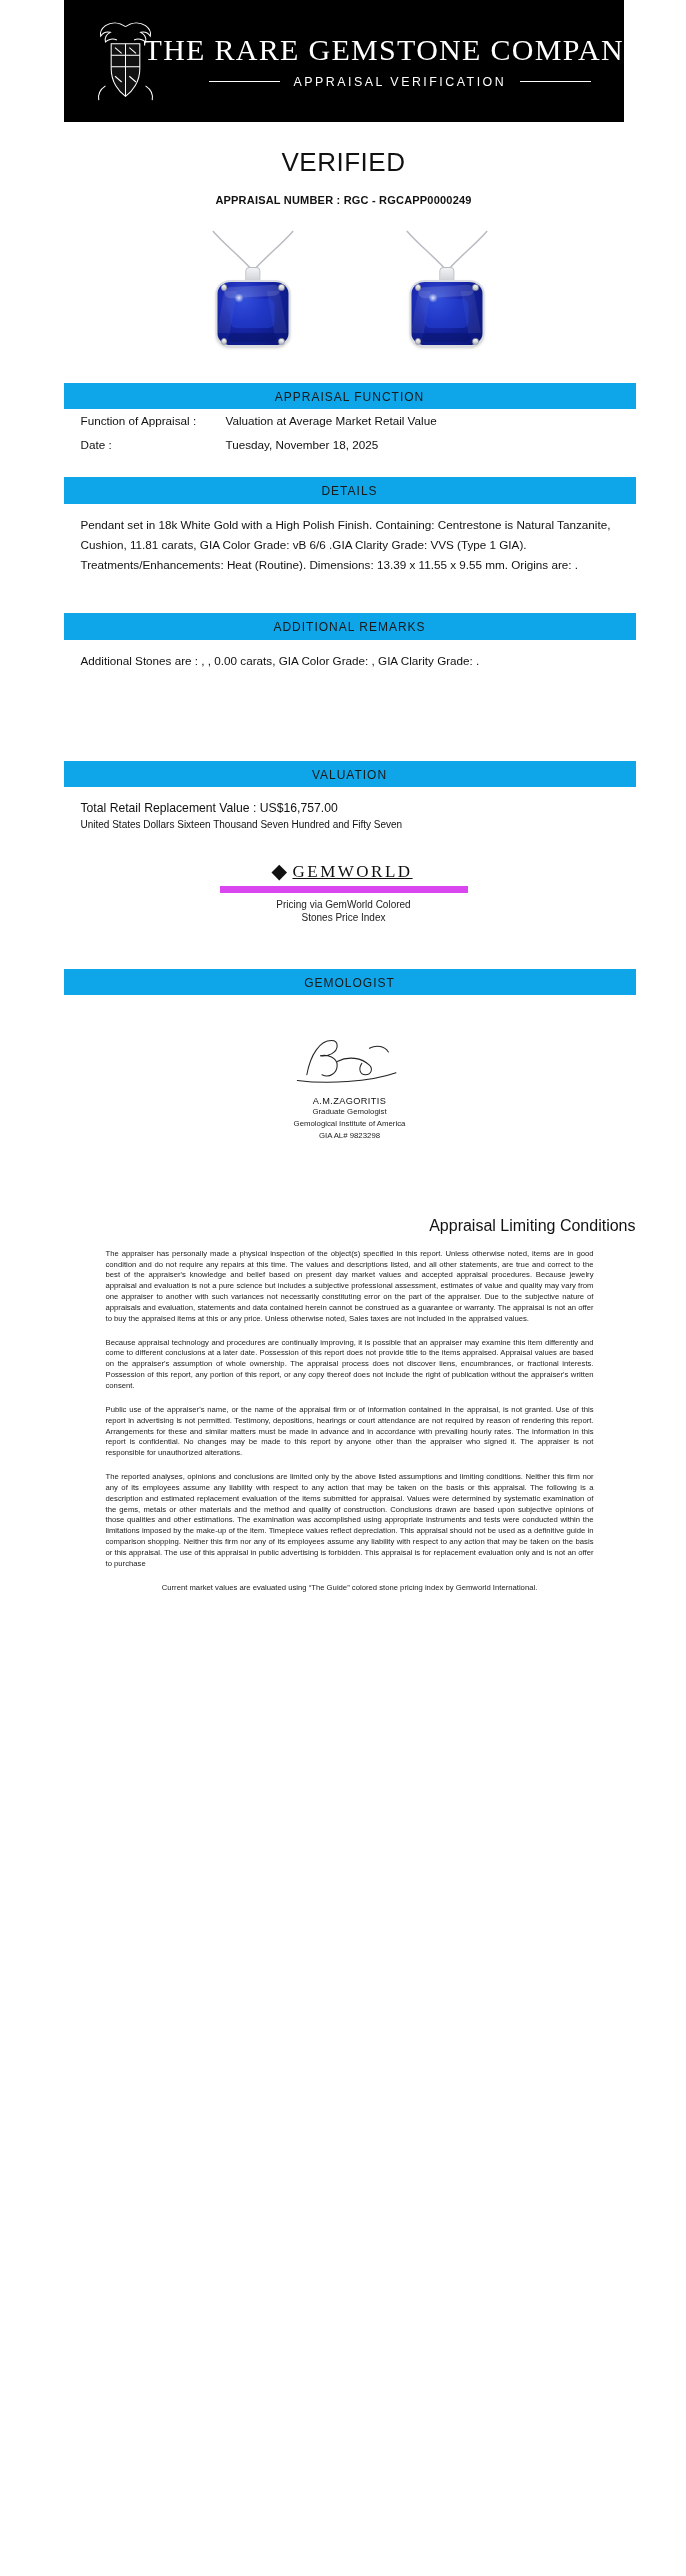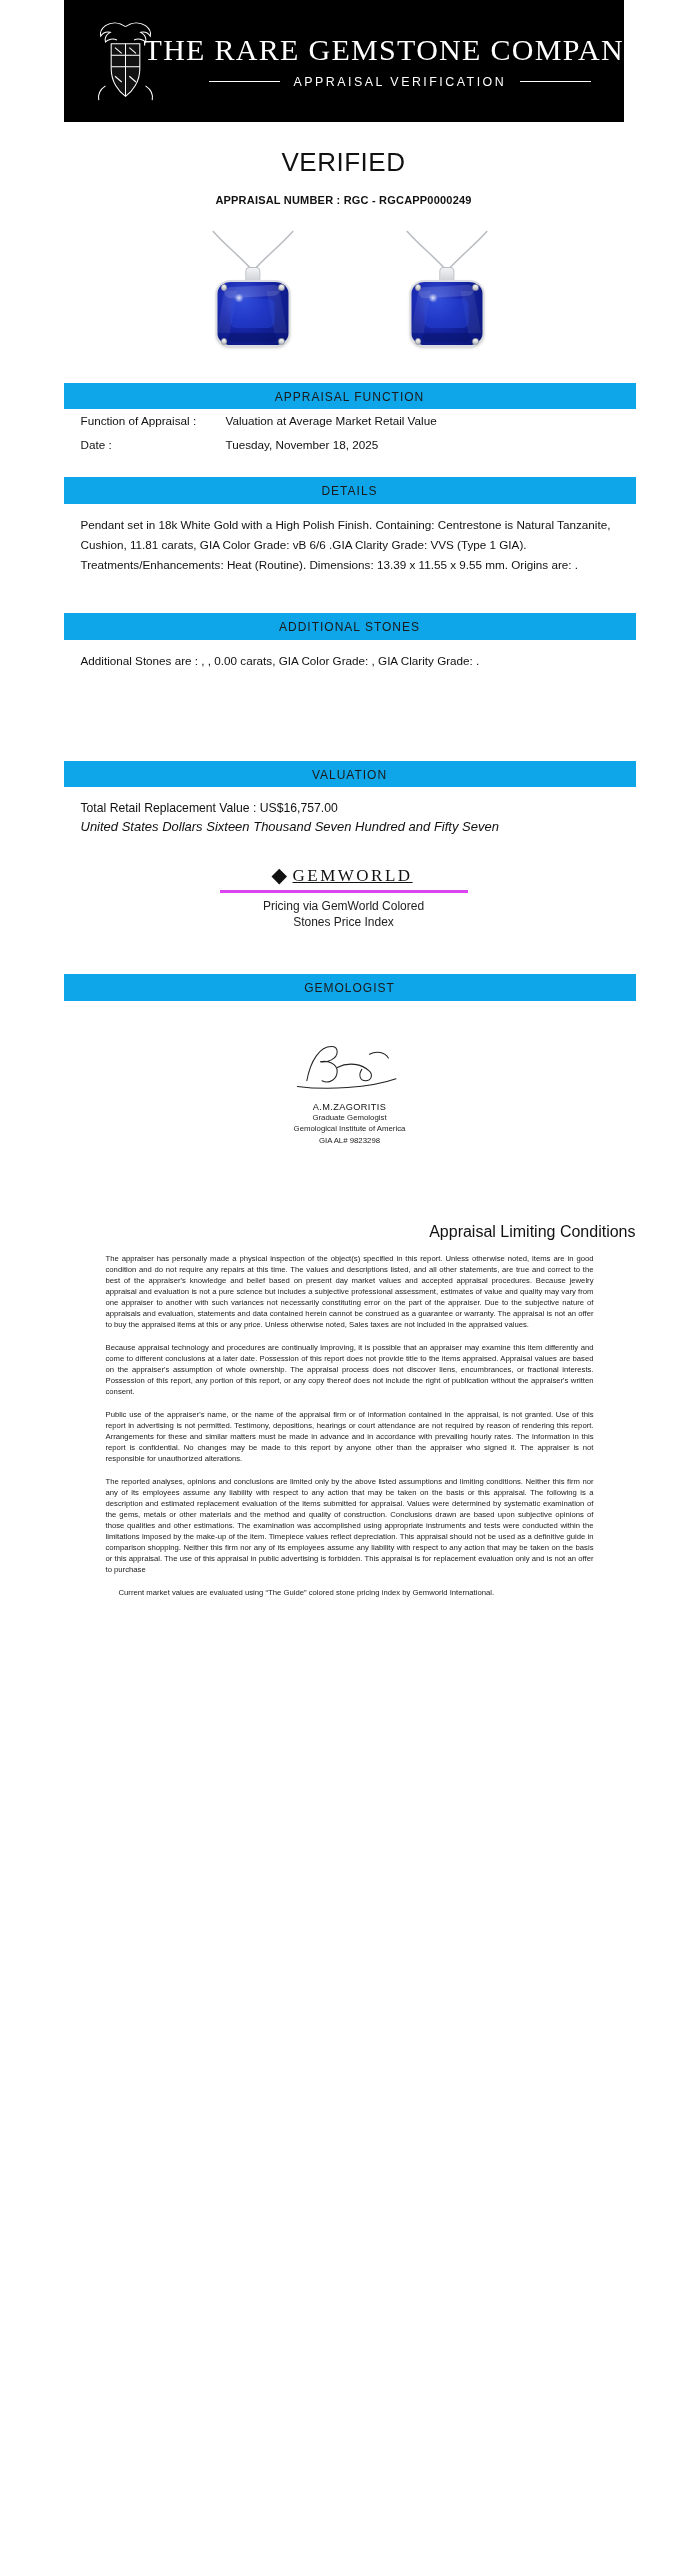--- a/index.html
+++ b/index.html
@@ -154,22 +154,21 @@
   .gap-46 { height: 44px; }
   .gap-62 { height: 59px; }
   .gap-80 { height: 76px; }
 
   
   .total-line {
     font-size: 12.2px;
     padding: 13.4px 17px 0 17px;
   }
   .words-line {
-    font-size: 13px;
-    font-style: italic;
+    font-size: 10px;
     padding: 4.8px 17px 0 17px;
   }
 
   
   .gemworld {
     width: 248px;
     margin: 32px auto 0 auto;
     text-align:center;
   }
   .gemworld-logo {
@@ -178,22 +177,22 @@
     letter-spacing: 2.5px;
     display:flex; align-items:center; justify-content:center; gap:7.6px;
     padding-bottom: 3.8px;
     text-decoration: underline;
   }
   .gw-diamond {
     width: 10.5px; height: 10.5px; background:#111; transform: rotate(45deg);
     display:inline-block;
   }
   .gemworld-sub {
-    border-top: 3px solid #d946ef;
-    font-size: 12px;
+    border-top: 7px solid #d946ef;
+    font-size: 10px;
     line-height: 1.35;
     padding-top: 4.8px;
     color:#222;
   }
 
   
   .signature { width: 572px; margin: 38px auto 0 auto; text-align:center; }
   .sig-name {
     font-size: 9.2px; letter-spacing: 0.4px; margin-top: 3.8px; color:#111;
   }
@@ -209,21 +208,21 @@
     margin: 0 0 13.4px 0;
   }
   .limits p {
     font-size: 7.7px;
     line-height: 1.42;
     text-align: justify;
     margin: 0 0 12.4px 0;
     padding: 0 42px;
     color: #1a1a1a;
   }
-  .limits p.center { padding: 0 55px; }
+  .limits p.center { text-align:center; padding: 0 55px; }
 
   .footer-pad { height: 25px; }
 </style>
 </head>
 <body>
 
 <div class="page">
 
   <div class="header">
     <div class="crest">
@@ -320,21 +319,21 @@
   <div class="gap-22"></div>
 
   <div class="section">
     <div class="bar">DETAILS</div>
     <div class="body-text">Pendant set in 18k White Gold with a High Polish Finish. Containing: Centrestone is Natural Tanzanite, Cushion, 11.81 carats, GIA Color Grade: vB 6/6 .GIA Clarity Grade: VVS (Type 1 GIA). Treatments/Enhancements: Heat (Routine). Dimensions: 13.39 x 11.55 x 9.55 mm. Origins are: .</div>
   </div>
 
   <div class="gap-36"></div>
 
   <div class="section">
-    <div class="bar">ADDITIONAL STONES</div>
+    <div class="bar">ADDITIONAL REMARKS</div>
     <div class="body-text">Additional Stones are : , , 0.00 carats, GIA Color Grade: , GIA Clarity Grade: .</div>
   </div>
 
   <div class="gap-62"></div>
 
 
   <div class="gap-28"></div>
 
   <div class="section">
     <div class="bar">VALUATION</div>

